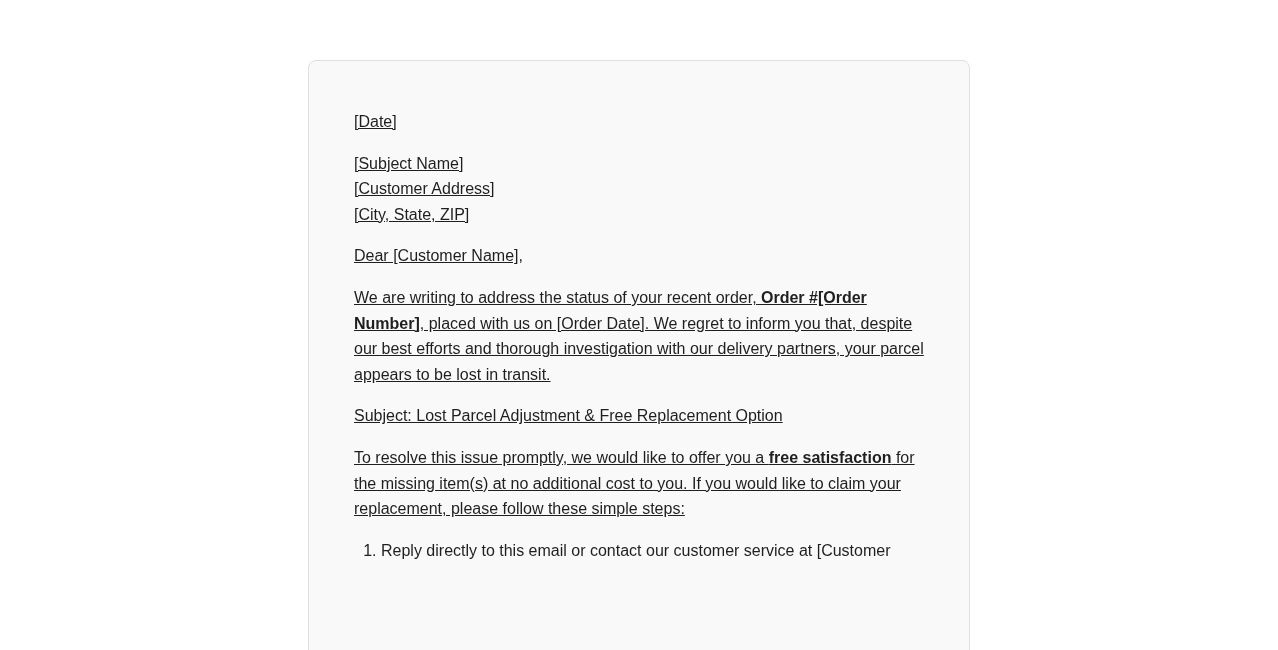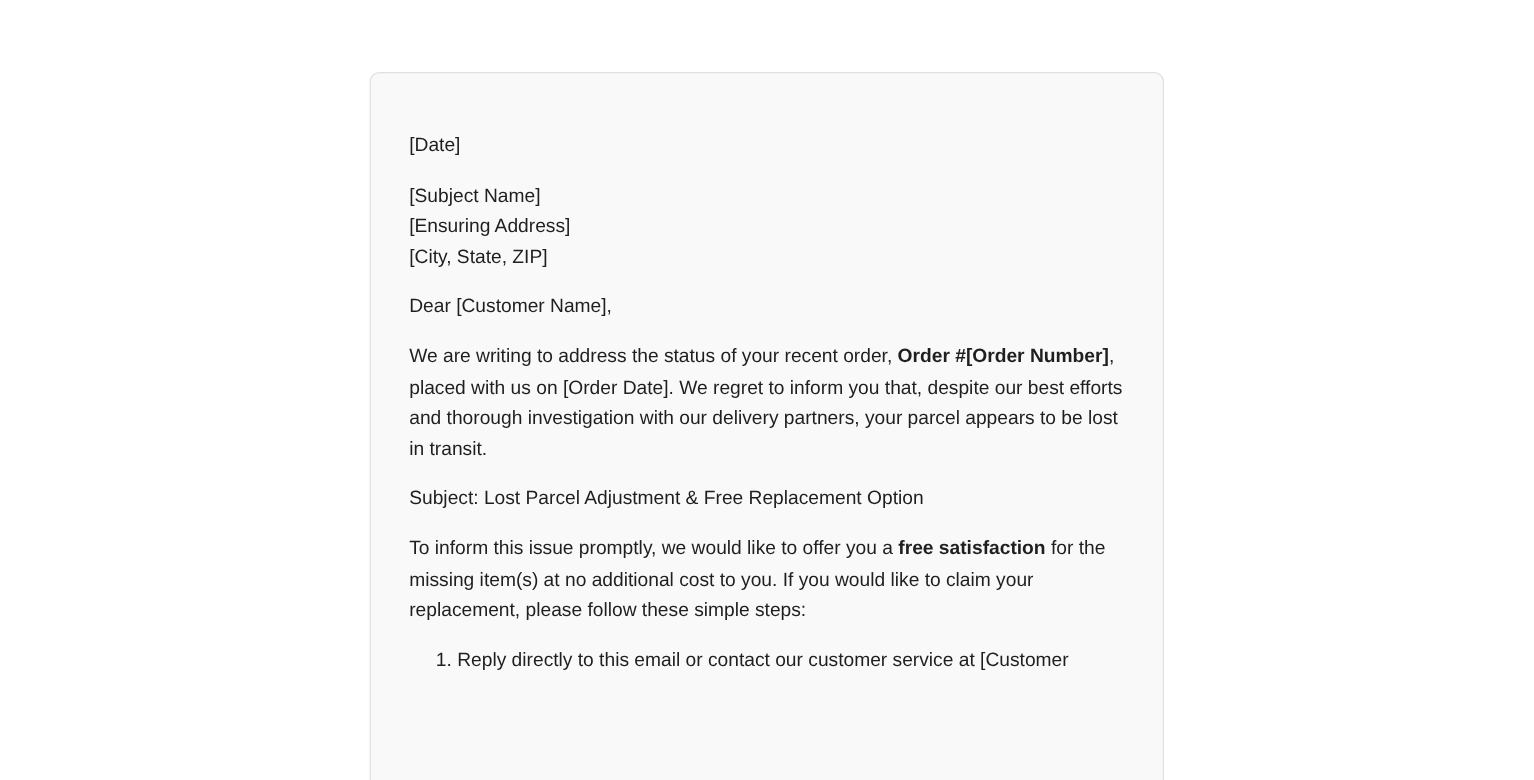--- a/index.html
+++ b/index.html
@@ -23,21 +23,22 @@
     margin: 60px auto 0 auto;
     background: #f9f9f9;
     border: 1px solid #e0e0e0;
     border-radius: 8px;
     padding: 32px;
     color: #1f1f1f;
     font-size: 16px;
     line-height: 1.6;
   }
   .card p {
-    margin: 16px 0;
+    margin: 16px 13px;
+    text-decoration: underline;
   }
   .card p:first-child {
     margin-top: 16px;
   }
   .card strong {
     font-weight: 700;
   }
   .card ol {
     margin: 16px 0;
     padding-left: 40px;
@@ -49,31 +50,31 @@
 </head>
 <body>
 
 <div class="page">
   <div class="card">
 
     <p>[Date]</p>
 
     <p>
       <span>[Subject Name]</span><br>
-      <span>[Ensuring Address]</span><br>
+      <span>[Customer Address]</span><br>
       <span>[City, State, ZIP]</span>
     </p>
 
     <p>Dear [Customer Name],</p>
 
     <p><span>We are writing to address the status of your recent order, </span><strong>Order #[Order Number]</strong><span>, placed with us on [Order Date]. We regret to inform you that, despite our best efforts and thorough investigation with our delivery partners, your parcel appears to be lost in transit.</span></p>
 
     <p>Subject: Lost Parcel Adjustment &amp; Free Replacement Option</p>
 
 
-    <p><span>To inform this issue promptly, we would like to offer you a </span><strong>free satisfaction</strong><span> for the missing item(s) at no additional cost to you. If you would like to claim your replacement, please follow these simple steps:</span></p>
+    <p><span>To resolve this issue promptly, we would like to offer you a </span><strong>free satisfaction</strong><span> for the missing item(s) at no additional cost to you. If you would like to claim your replacement, please follow these simple steps:</span></p>
 
     <ol>
       <li>Reply directly to this email or contact our customer service at [Customer</li>
     </ol>
 
   </div>
 </div>
 
 </body></html>

